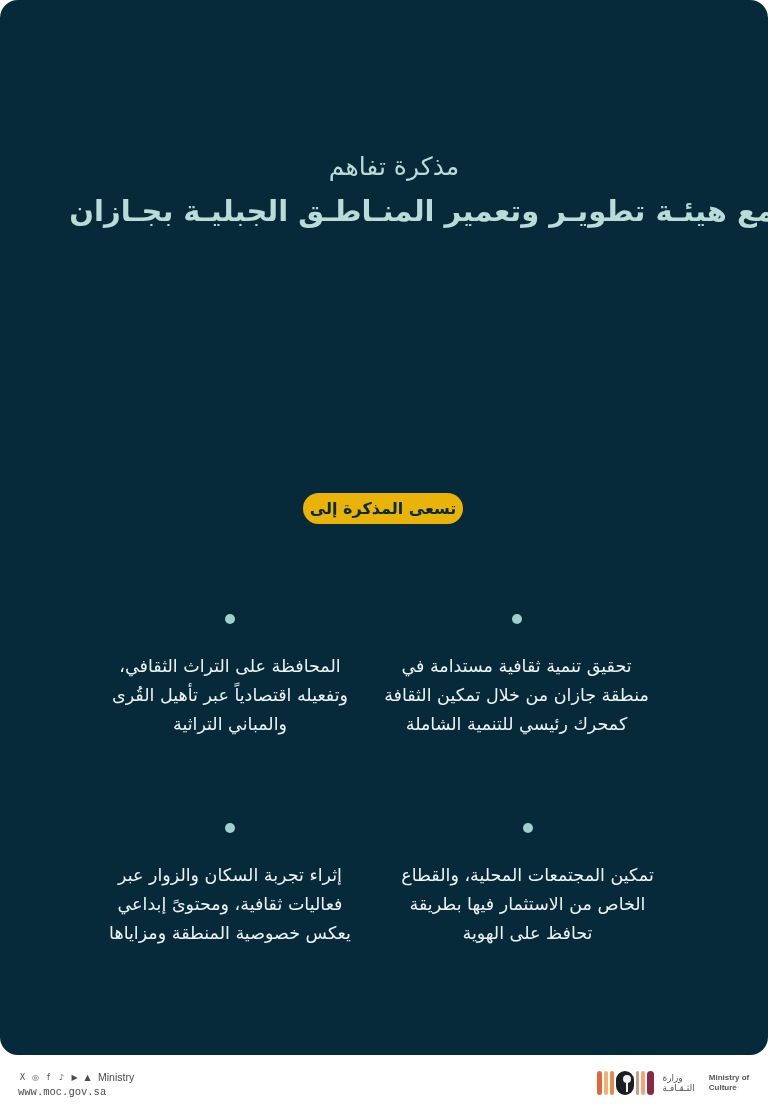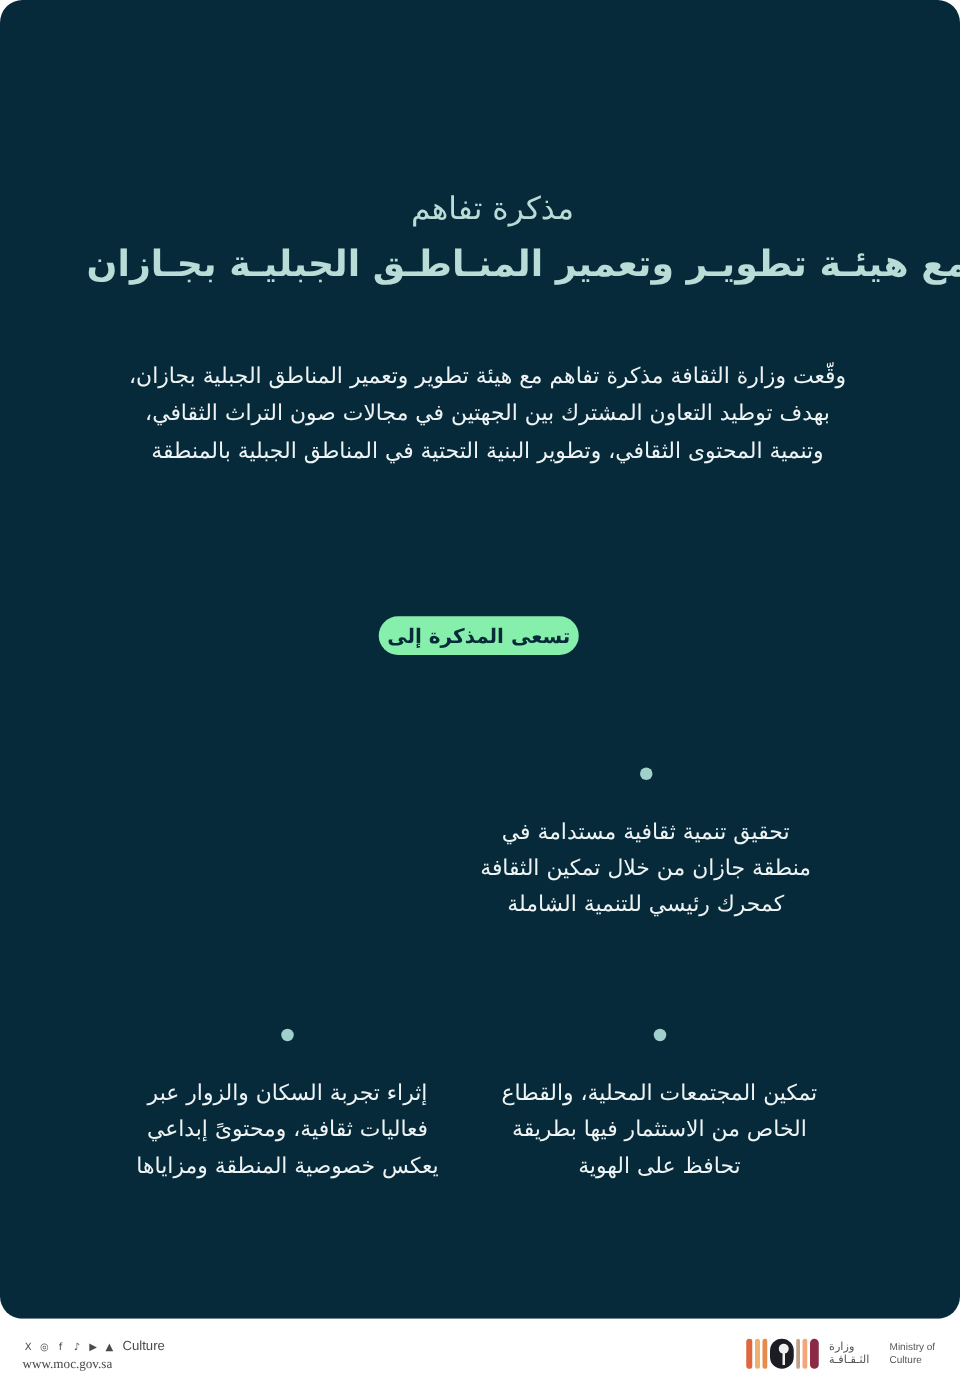--- a/index.html
+++ b/index.html
@@ -26,21 +26,21 @@
       padding-left: 36px;
       margin-left: 20px;
     }
     .intro {
       position: absolute; top: 286px; left: 100px; width: 580px;
       direction: rtl; text-align: center;
       color: #eef3f4; font-size: 17.5px; line-height: 30px;
     }
     .aim-badge {
       position: absolute; top: 493px; left: 303px; width: 160px; height: 31px;
-      background: #86efac;
+      background: #eab308;
       color: #062a3a; font-size: 16px; font-weight: bold;
       display: flex; align-items: center; justify-content: center;
       direction: rtl;
     }
     .goal {
       position: absolute; direction: rtl; text-align: center;
       color: #eef3f4; font-size: 17.5px; line-height: 29px;
     }
     .goal .bullet {
       display: block; width: 10px; height: 10px;
@@ -60,21 +60,21 @@
       display: flex; align-items: center; gap: 4px;
       color: #4a4a4a; font-size: 10px;
     }
     .social .ic {
       width: 9px; height: 9px; display: inline-flex; align-items: center; justify-content: center;
       font-size: 8px; color: #4a4a4a;
     }
     .social .handle { font-size: 10.5px; color: #4a4a4a; margin-left: 2px; font-family: "Liberation Sans", sans-serif; }
     .website {
       position: absolute; left: 18px; top: 31px;
-      color: #4a4a4a; font-size: 10.5px; font-family: Liberation Serif, serif;
+      color: #4a4a4a; font-size: 10.5px; font-family: Liberation Mono, monospace;
     }
     .logo {
       position: absolute; left: 597px; top: 16px; height: 24px;
       display: flex; align-items: center;
     }
     .stripes { display: flex; height: 24px; }
     .stripes span { display: block; height: 24px; }
     .logo .emblem {
       width: 22px; height: 24px; background: #1c1c24; position: relative;
     }
@@ -83,57 +83,60 @@
       width: 8px; height: 8px; border-radius: 50%; background: #f0f0f0;
     }
     .logo .emblem::before {
       content: ""; position: absolute; left: 10px; top: 10px;
       width: 2px; height: 11px; background: #f0f0f0;
     }
     .logo-text {
       margin-left: 8px; display: flex; flex-direction: row; line-height: 10px;
     }
     .logo-text .ar { direction: rtl; text-align: left; font-size: 9px; color: #555; }
-    .logo-text .en { font-size: 8px; color: #555; font-family: "Liberation Sans", sans-serif; }
+    .logo-text .en { font-size: 8px; color: #555; font-family: "Liberation Sans", sans-serif; font-weight: bold; }
   </style>
 </head>
 <body>
 
 <div class="poster">
 
   <h2 class="title-small">مذكرة تفاهم</h2>
   <h1 class="title-large">مع هيئـة تطويـر وتعمير المنـاطـق الجبليـة بجـازان</h1>
 
-  <p class="intro">وقّعت وزارة الثقافة مذكرة تفاهم مع هيئة تطوير وتعمير المناطق الجبلية بجازان، بهدف توطيد التعاون المشترك بين الجهتين في مجالات صون التراث الثقافي، وتنمية المحتوى الثقافي، وتطوير البنية التحتية في المناطق الجبلية بالمنطقة</p>
 
   <div class="aim-badge">تسعى المذكرة إلى</div>
 
   <div class="goal goal-1">
     <span class="bullet"></span>
     <span>تحقيق تنمية ثقافية مستدامة في منطقة جازان من خلال تمكين الثقافة كمحرك رئيسي للتنمية الشاملة</span>
+  </div>
+  <div class="goal goal-2">
+    <span class="bullet"></span>
+    <span>المحافظة على التراث الثقافي، وتفعيله اقتصادياً عبر تأهيل القُرى والمباني التراثية</span>
   </div>
   <div class="goal goal-4">
     <span class="bullet"></span>
     <span>إثراء تجربة السكان والزوار عبر فعاليات ثقافية، ومحتوىً إبداعي يعكس خصوصية المنطقة ومزاياها</span>
   </div>
   <div class="goal goal-3">
     <span class="bullet"></span>
     <span>تمكين المجتمعات المحلية، والقطاع الخاص من الاستثمار فيها بطريقة تحافظ على الهوية</span>
   </div>
 </div>
 
 <div class="footer">
   <div class="social">
     <span class="ic">X</span>
     <span class="ic">◎</span>
     <span class="ic">f</span>
     <span class="ic">♪</span>
     <span class="ic">▶</span>
     <span class="ic">▲</span>
-    <span class="handle">Culture</span>
+    <span class="handle">Ministry</span>
   </div>
   <div class="website">www.moc.gov.sa</div>
 
   <div class="logo">
     <div class="stripes">
       <span style="width:5px;background:#e0663e"></span>
       <span style="width:2px;background:#fff"></span>
       <span style="width:4px;background:#f0b070"></span>
       <span style="width:2px;background:#fff"></span>
       <span style="width:4px;background:#e88a4a"></span>

